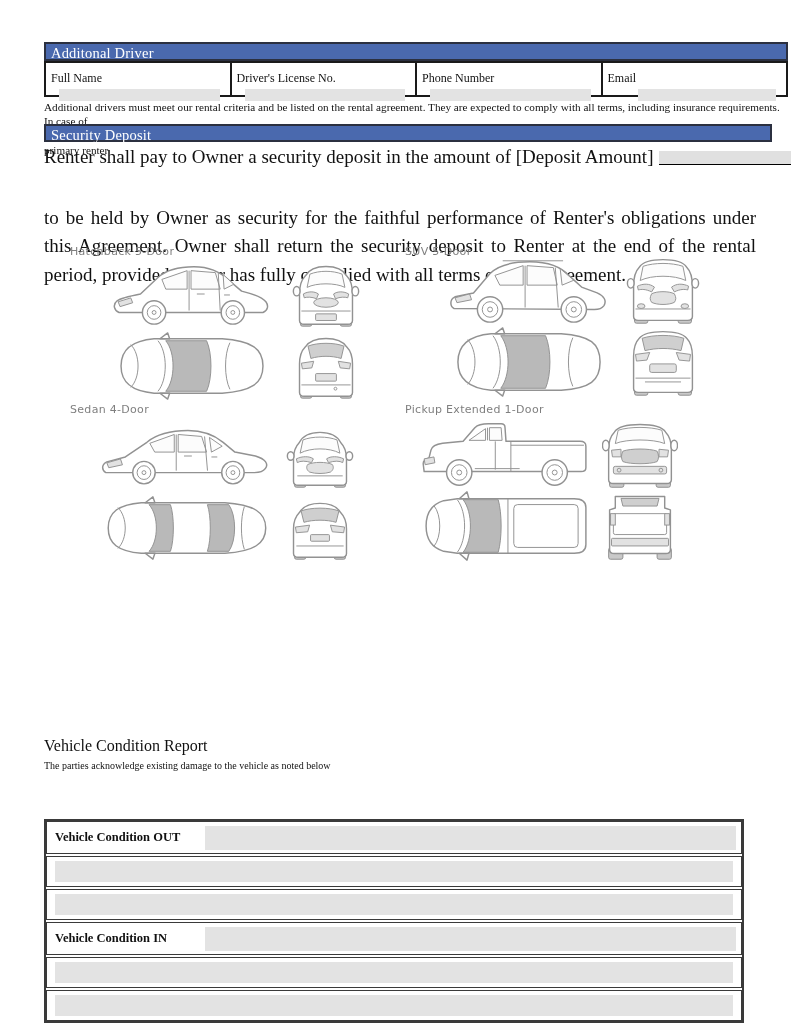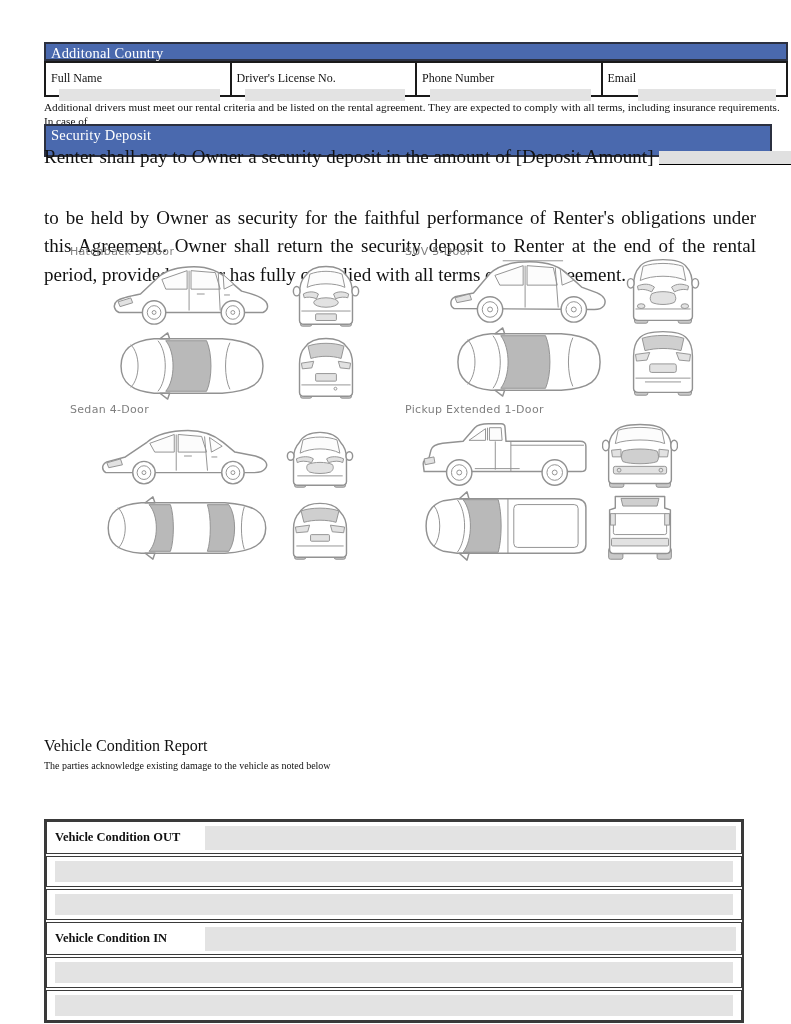--- a/index.html
+++ b/index.html
@@ -4,21 +4,21 @@
 <style>
   html,body{margin:0;padding:0;background:#ffffff;}
   .page{position:relative;width:791px;height:1024px;background:#fff;
         font-family:"Liberation Serif", serif;color:#111;overflow:hidden;}
 
   
   .secbar{position:absolute;left:44px;background:#4a69ae;border:2px solid #2b3040;
           color:#fff;font-size:14.5px;line-height:1;box-sizing:border-box;
           padding:2px 0 3px 5px;letter-spacing:.2px;}
   .secbar.one{top:42px;width:744px;height:19px;}
-  .secbar.two{top:124px;width:728px;height:33px;}
+  .secbar.two{top:124px;width:728px;height:18px;}
 
   
   .drv-table{position:absolute;left:44px;top:61px;width:744px;height:36px;
              display:flex;border:2px solid #1a1a1a;box-sizing:border-box;background:#fff;}
   .drv-cell{flex:1;border-right:2px solid #1a1a1a;box-sizing:border-box;padding:8px 4px 0 5px;}
   .drv-cell:last-child{border-right:none;}
   .drv-label{font-size:12px;white-space:nowrap;overflow:hidden;}
   .drv-field{height:12px;background:#e3e3e3;margin:3px 6px 0 8px;}
   .drv-cell.email .drv-field{margin-left:30px;}
 
@@ -58,21 +58,21 @@
   .vcr-field{background:#e3e3e3;}
   .vcr-field.wide{flex:1;height:24px;margin:0 5px 0 0;}
   .vcr-field.full{flex:1;height:21px;margin:0 8px;}
 </style>
 </head>
 <body>
 
 <div class="page">
 
   <div class="secbar one">
-    <span>Additonal Country</span>
+    <span>Additonal Driver</span>
   </div>
 
   <div class="drv-table">
     <div class="drv-cell">
       <div class="drv-label">Full Name</div>
       <div class="drv-field"></div>
     </div>
     <div class="drv-cell">
       <div class="drv-label">Driver's License No.</div>
       <div class="drv-field"></div>

